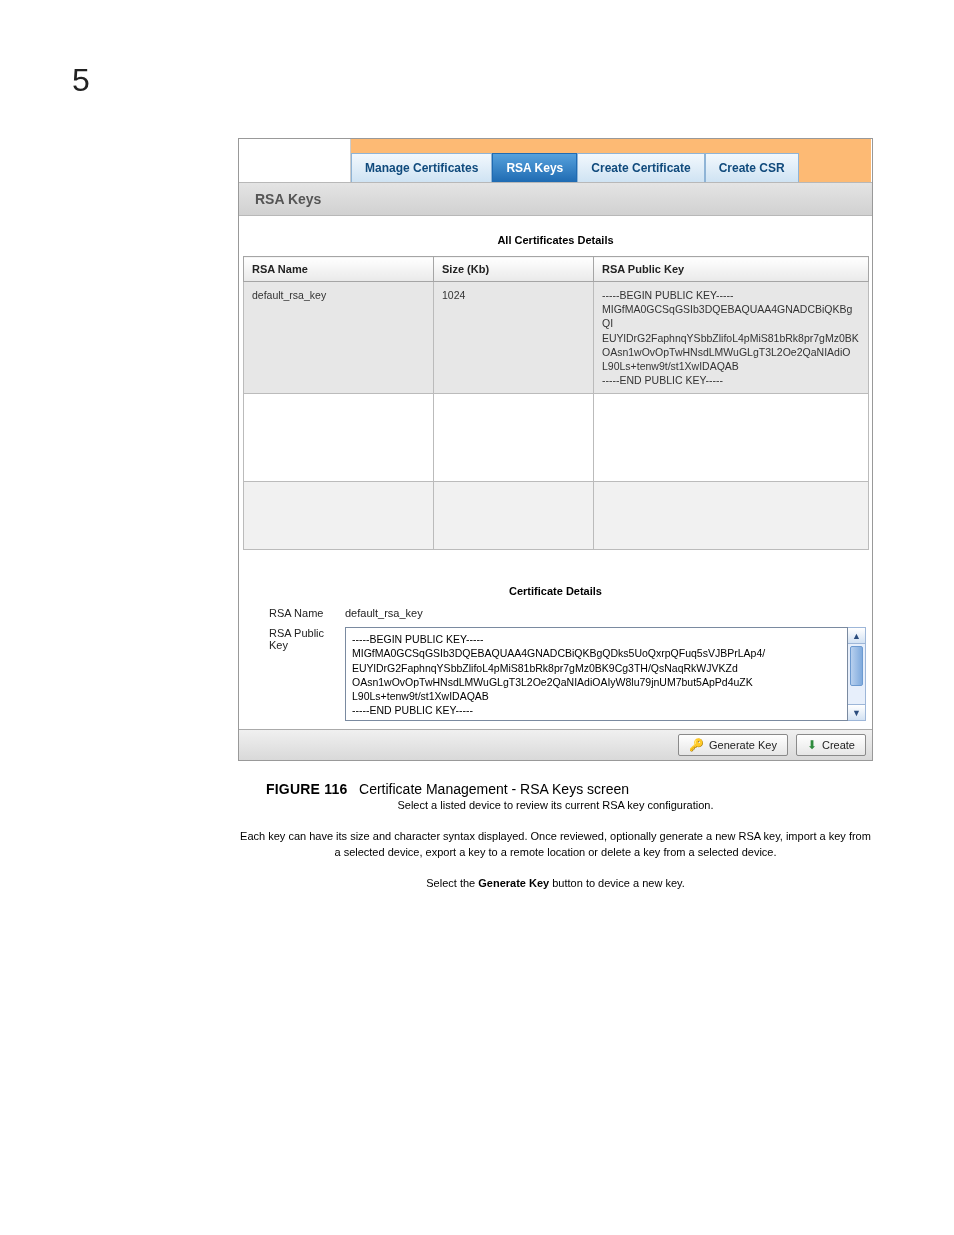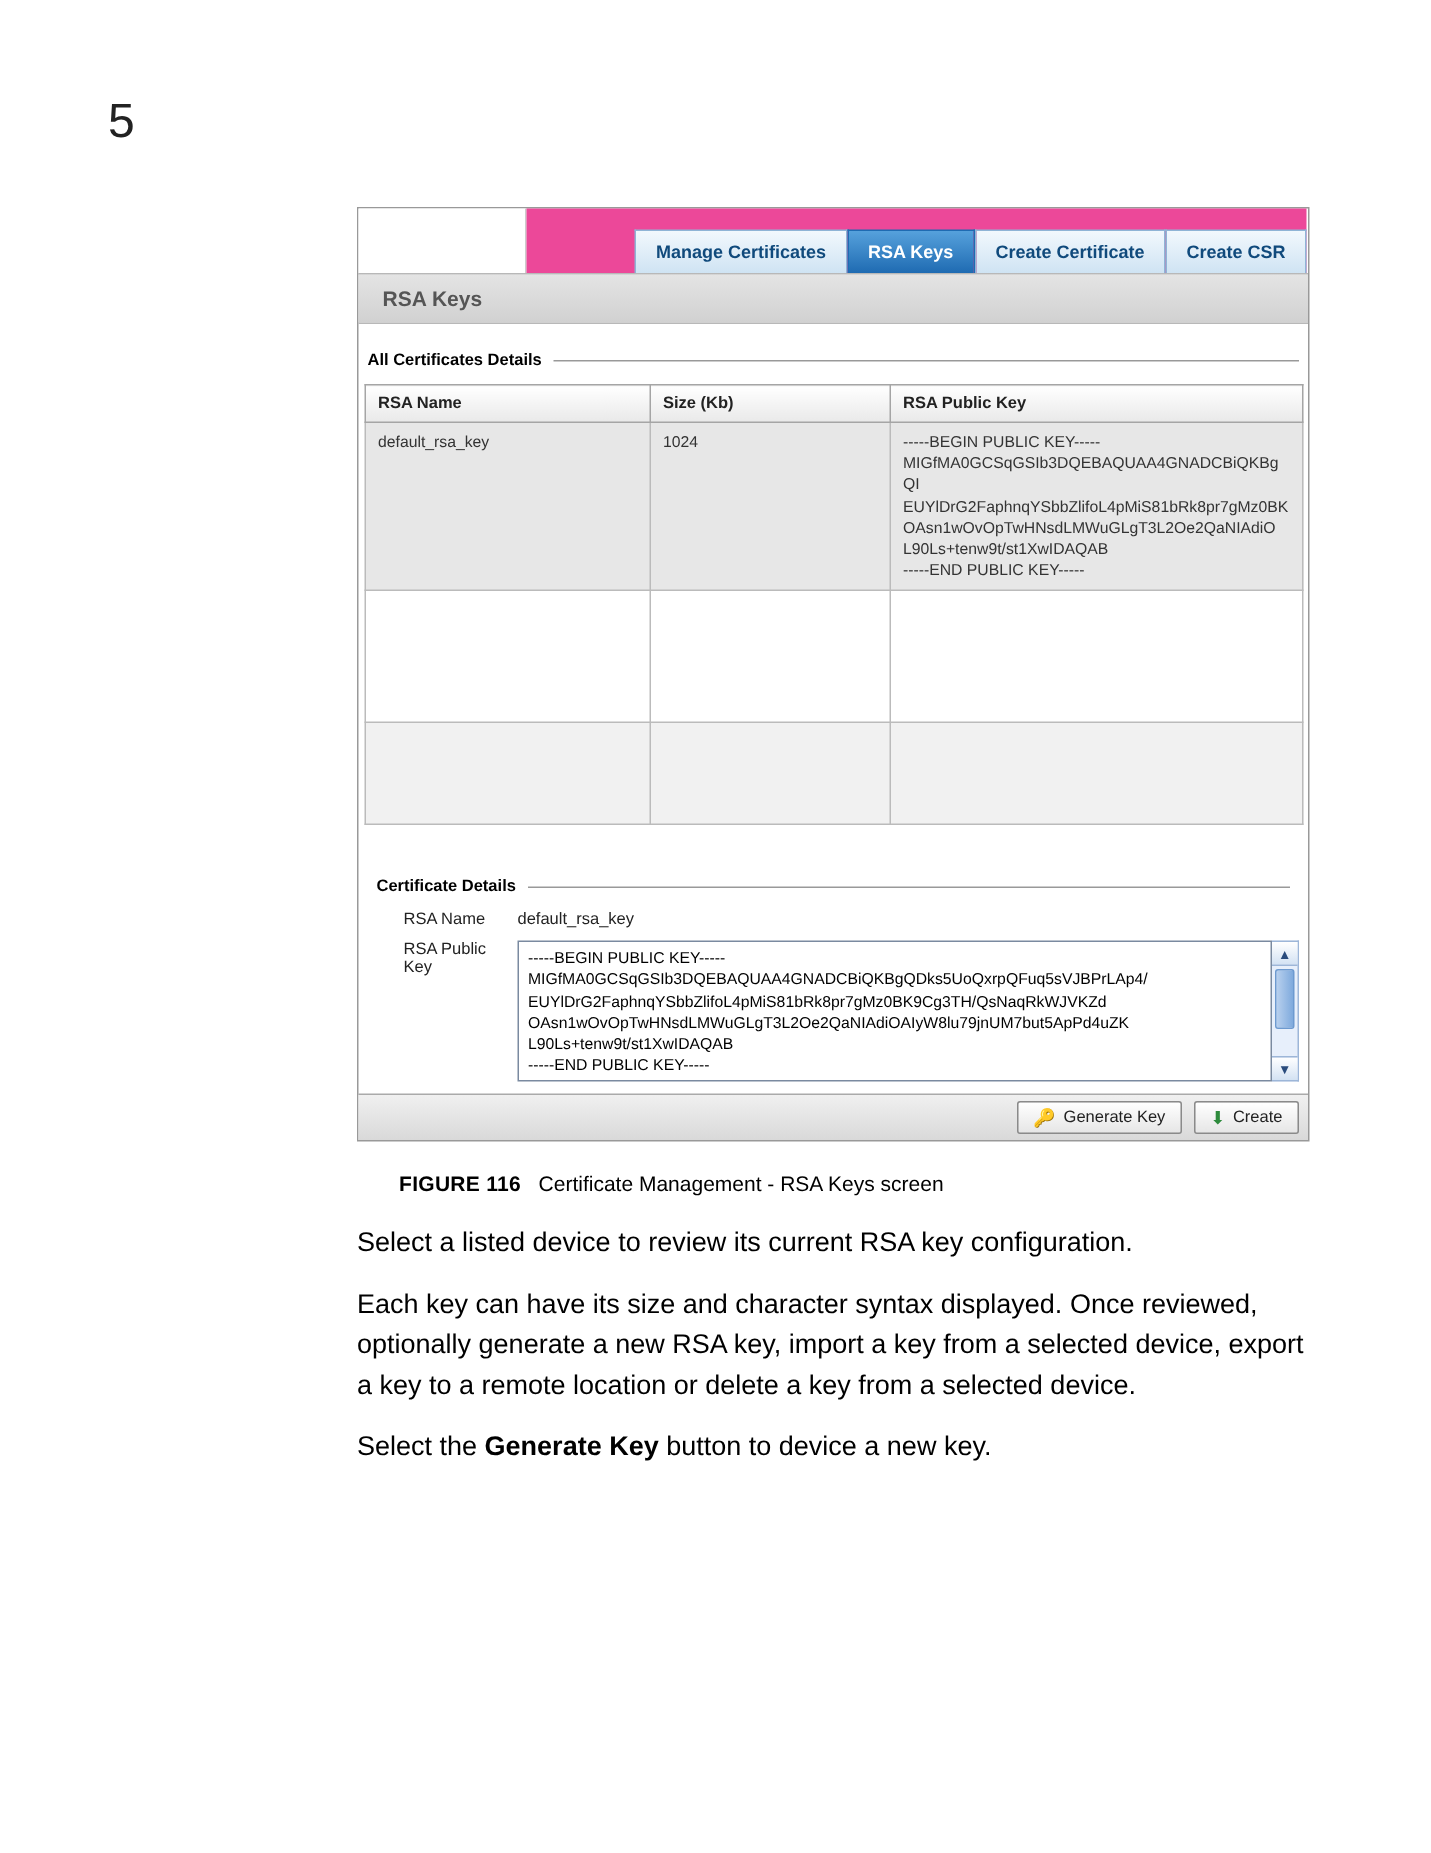--- a/index.html
+++ b/index.html
@@ -41,23 +41,22 @@
     border-right: 1px solid #ccc;
   }
   .right-pane {
     display: inline-block;
     vertical-align: top;
     width: 520px;
   }
   .tab-bar {
     height: 43px;
     white-space: nowrap;
-    background: #ec4899;
+    background: #fdba74;
     padding-top: 14px;
-    text-align: right;
   }
   .tab {
     display: inline-block;
     height: 29px;
     line-height: 29px;
     padding: 0 13px;
     font-size: 12px;
     font-weight: bold;
     color: #104a7c;
     background: linear-gradient(#f2f8fd, #cfe3f3);
@@ -84,20 +83,21 @@
   .section {
     padding: 12px 0 0 0;
     font-size: 11px;
   }
   .section-label {
     font-size: 11px;
     font-weight: bold;
     padding: 6px 6px 6px 6px;
     display: flex;
     align-items: center;
+    flex-direction: column;
   }
   .section-label .hr {
     flex: 1;
     height: 1px;
     background: #999;
     margin-left: 8px;
   }
   .grid {
     border: 1px solid #888;
     border-collapse: collapse;
@@ -224,24 +224,24 @@
     margin-top: 20px;
     font-size: 14px;
     color: #000;
     margin-left: 28px;
   }
   .caption .figlabel {
     font-weight: bold;
     letter-spacing: 0.2px;
   }
   .body-text {
-    margin-top: 18px;
-    font-size: 18px;
+    font-size: 11px;
     line-height: 1.5;
     color: #000;
+    text-align: center;
   }
   .body-text p { margin-bottom: 14px; }
   .body-text b { font-weight: bold; }
 </style>
 </head>
 <body>
 
 <div class="page-number">5</div>
 
 <div class="container">

